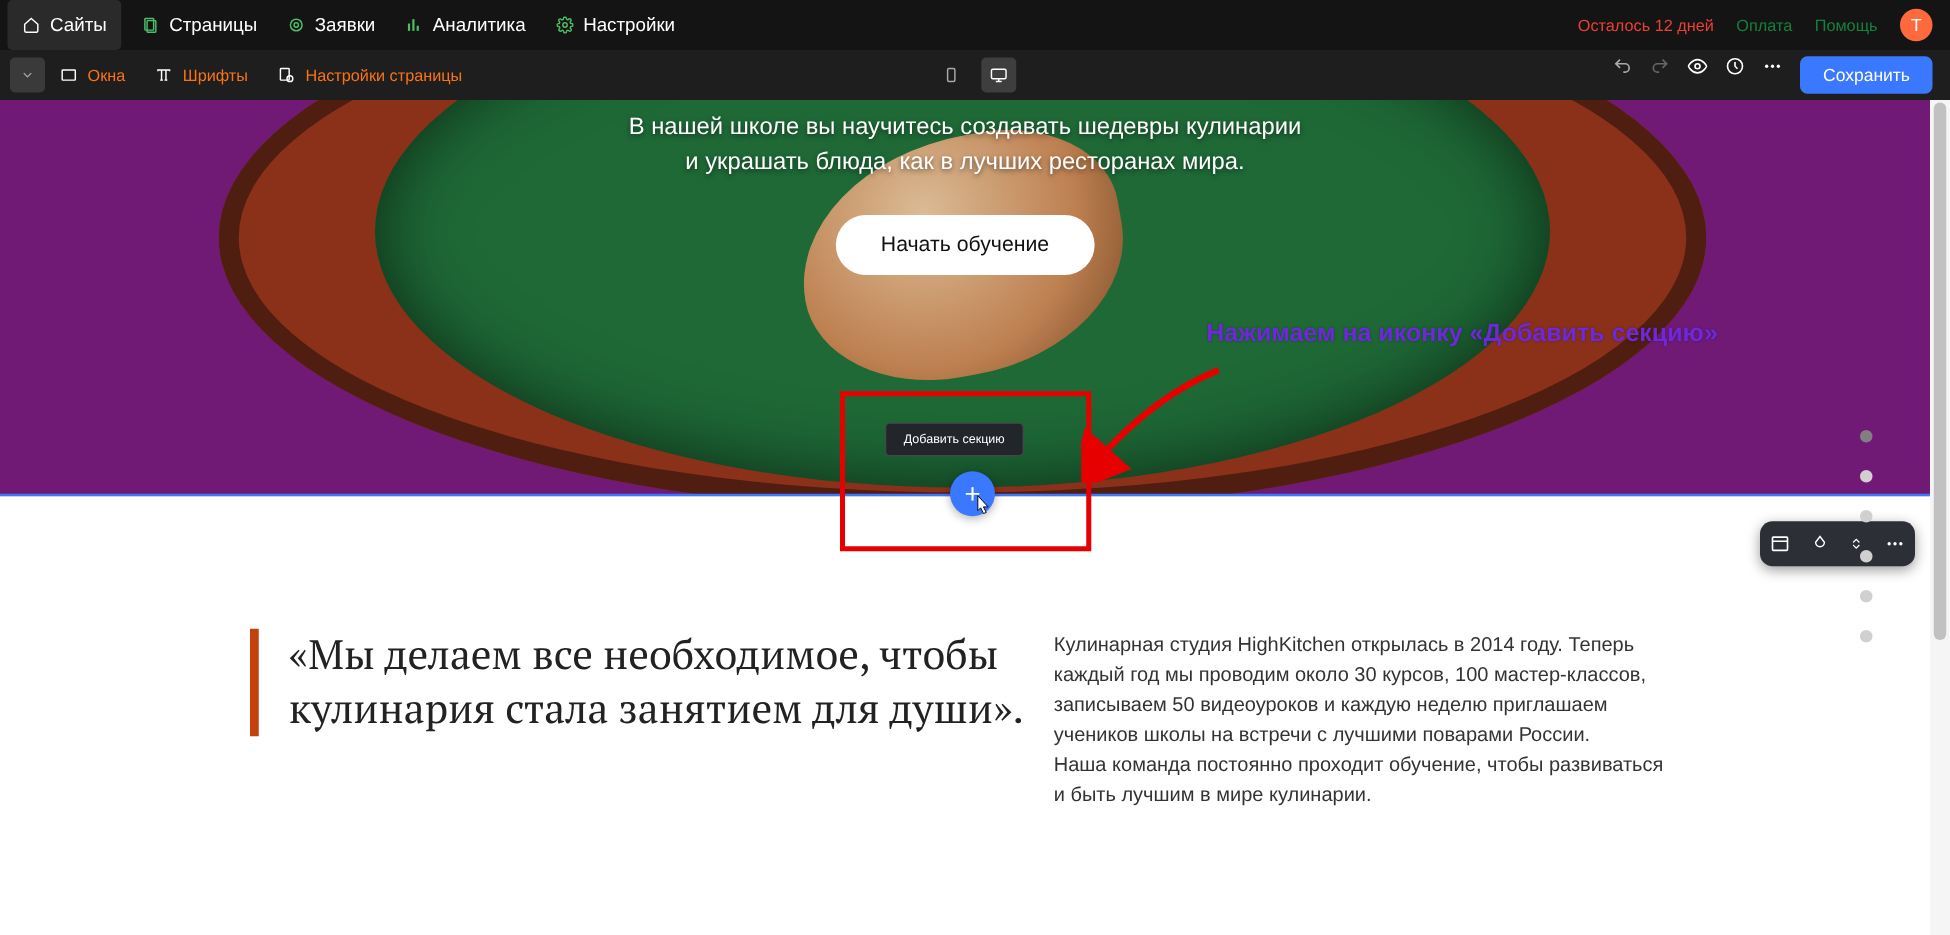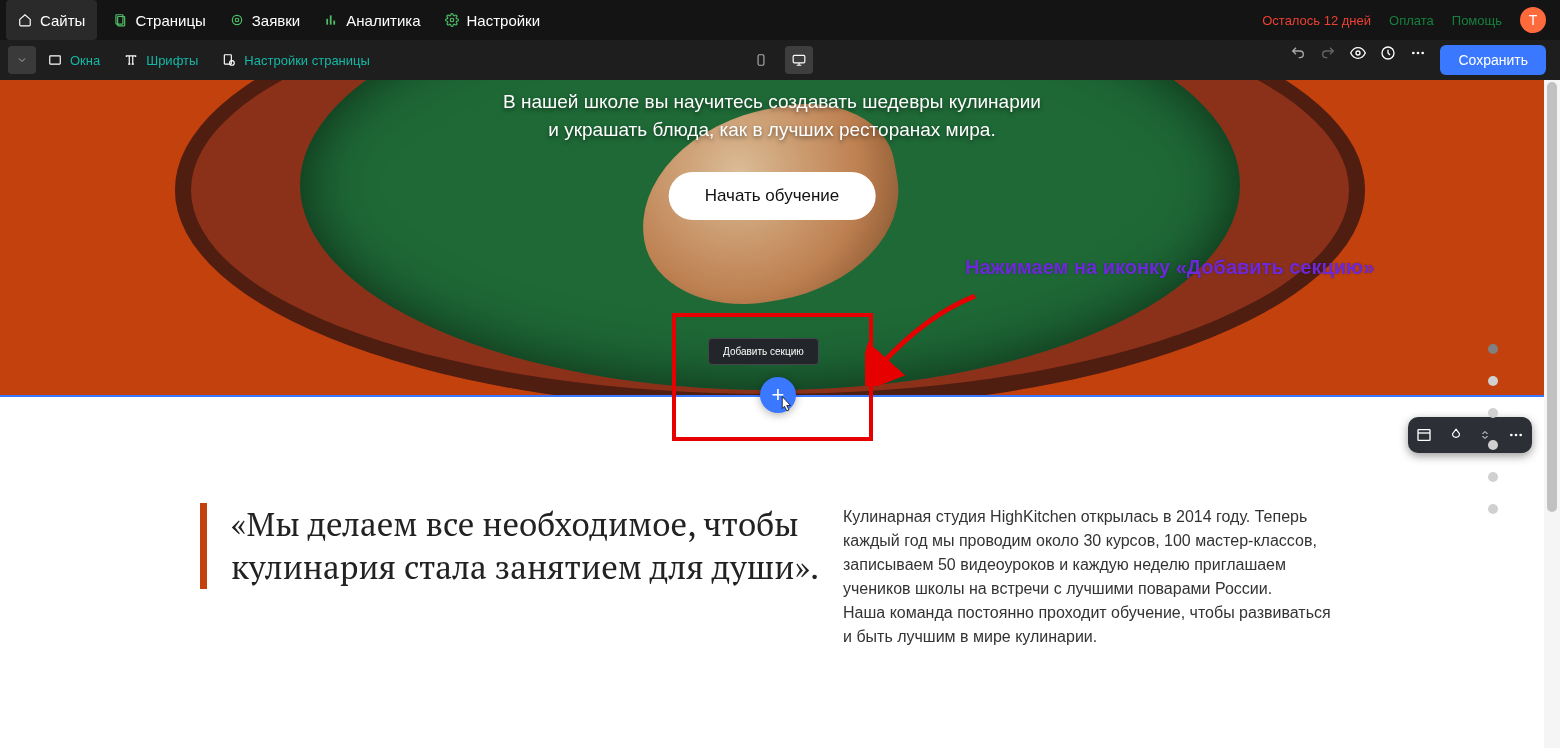--- a/index.html
+++ b/index.html
@@ -6,28 +6,28 @@
   .topbar { position:absolute; top:0; left:0; right:0; height:40px; background:#141414; display:flex; align-items:center; color:#fff; z-index:10; }
   .nav-item { display:flex; align-items:center; padding:0 12px; height:40px; font-size:15px; cursor:pointer; gap:8px; }
   .nav-item.active { background:#2a2a2a; border-radius:4px; margin-left:6px; margin-right:4px; }
   .nav-item .ic { width:14px; height:14px; display:flex; align-items:center; justify-content:center; }
   .top-right { margin-left:auto; display:flex; align-items:center; gap:18px; padding-right:14px; }
   .trial { color:#ed4034; font-size:13px; font-weight:500; }
   .top-link { color:#15803d; font-size:13px; cursor:pointer; }
   .avatar { width:26px; height:26px; border-radius:50%; background:#ff6a3d; color:#fff; display:flex; align-items:center; justify-content:center; font-size:14px; font-weight:500; }
   .secondbar { position:absolute; top:40px; left:0; right:0; height:40px; background:#1e1e1e; display:flex; align-items:center; z-index:9; }
   .sq-btn { width:28px; height:28px; background:#3a3a3a; border-radius:4px; margin-left:8px; display:flex; align-items:center; justify-content:center; }
-  .tool { display:flex; align-items:center; gap:8px; color:#14b8a6; font-size:13px; padding:0 12px; height:40px; cursor:pointer; }
+  .tool { display:flex; align-items:center; gap:8px; color:#f97316; font-size:13px; padding:0 12px; height:40px; cursor:pointer; }
   .center-icons { position:absolute; left:50%; transform:translateX(-50%); top:46px; display:flex; gap:10px; z-index:10; }
   .vp-btn { width:28px; height:28px; display:flex; align-items:center; justify-content:center; border-radius:4px; }
   .vp-btn.sel { background:#3e3e3e; }
   .sb-right { margin-left:auto; display:flex; align-items:flex-start; gap:14px; padding-right:14px; }
   .save-btn { background:#3a79ff; color:#fff; border-radius:6px; padding:7px 18px; font-size:14px; font-weight:500; cursor:pointer; }
   .canvas { position:absolute; top:80px; left:0; width:1544px; height:668px; overflow:hidden; }
-  .hero { position:relative; height:362px; background:#c2410c; }
+  .hero { position:relative; height:362px; background:#701a75; }
   .hero .plate { position:absolute; left:175px; top:-110px; width:1190px; height:440px; background:#8c3119; border-radius:50%/50%; box-shadow:0 0 0 16px #501d11 inset; }
   .plate-inner { position:absolute; left:300px; top:-100px; width:940px; height:410px; background:#1e6936; border-radius:50%/50%; box-shadow:0 0 60px rgba(0,0,0,0.6) inset; }
   .shrimp { position:absolute; left:640px; top:30px; width:260px; height:190px; background:radial-gradient(circle at 40% 30%, #f0c5a0, #cf8253 60%, #7a4020); border-radius:60% 40% 55% 45%; transform:rotate(-10deg); opacity:0.9; }
   .hero-sub { position:absolute; width:100%; top:8px; text-align:center; color:#fff; font-size:19px; line-height:28px; font-weight:400; text-shadow:0 2px 4px rgba(0,0,0,0.5); }
   .cta { position:absolute; left:50%; transform:translateX(-50%); top:92px; background:#fff; color:#111; padding:14px 36px; border-radius:30px; font-size:17px; font-weight:500; }
   .divider { position:absolute; top:315px; left:0; width:1544px; height:2px; background:#3a79ff; }
   .add-btn { position:absolute; left:760px; top:297px; width:36px; height:36px; background:#3a79ff; border-radius:50%; display:flex; align-items:center; justify-content:center; color:#fff; font-size:22px; font-weight:300; box-shadow:0 2px 8px rgba(0,0,0,0.3); z-index:6; }
   .tooltip-box { position:absolute; left:708px; top:258px; background:#22252a; color:#fff; border:1px solid #44474d; border-radius:4px; padding:7px 14px; font-size:10px; z-index:6; }
   .cursor { position:absolute; left:777px; top:313px; z-index:7; }
   .highlight-box { position:absolute; left:672px; top:233px; width:193px; height:120px; border:4px solid #e60000; z-index:5; pointer-events:none; }

